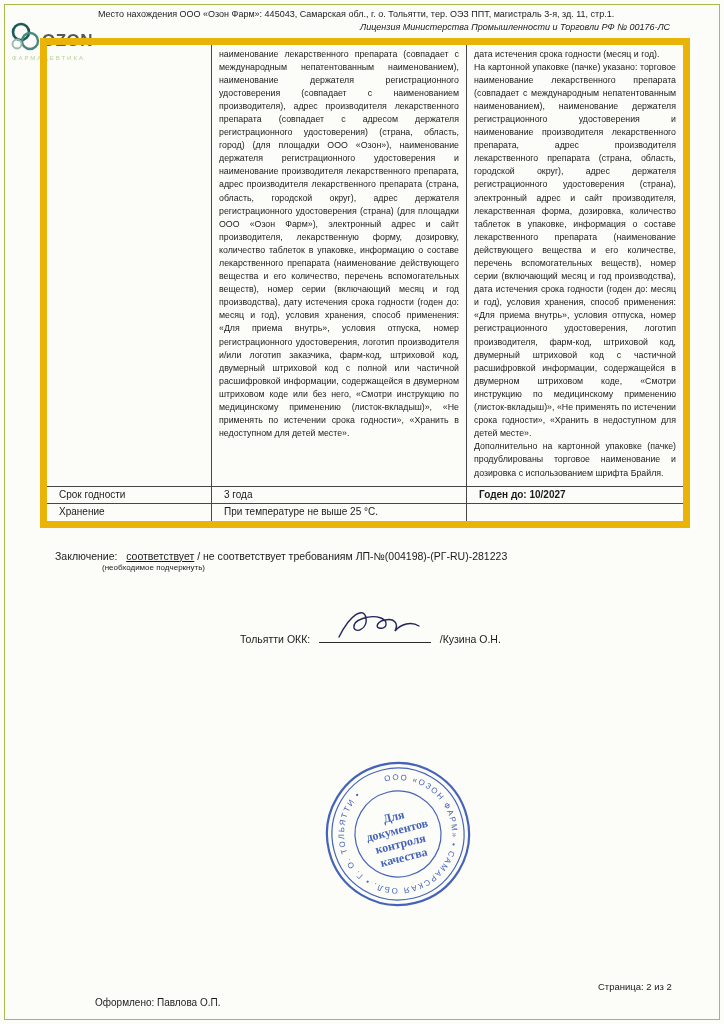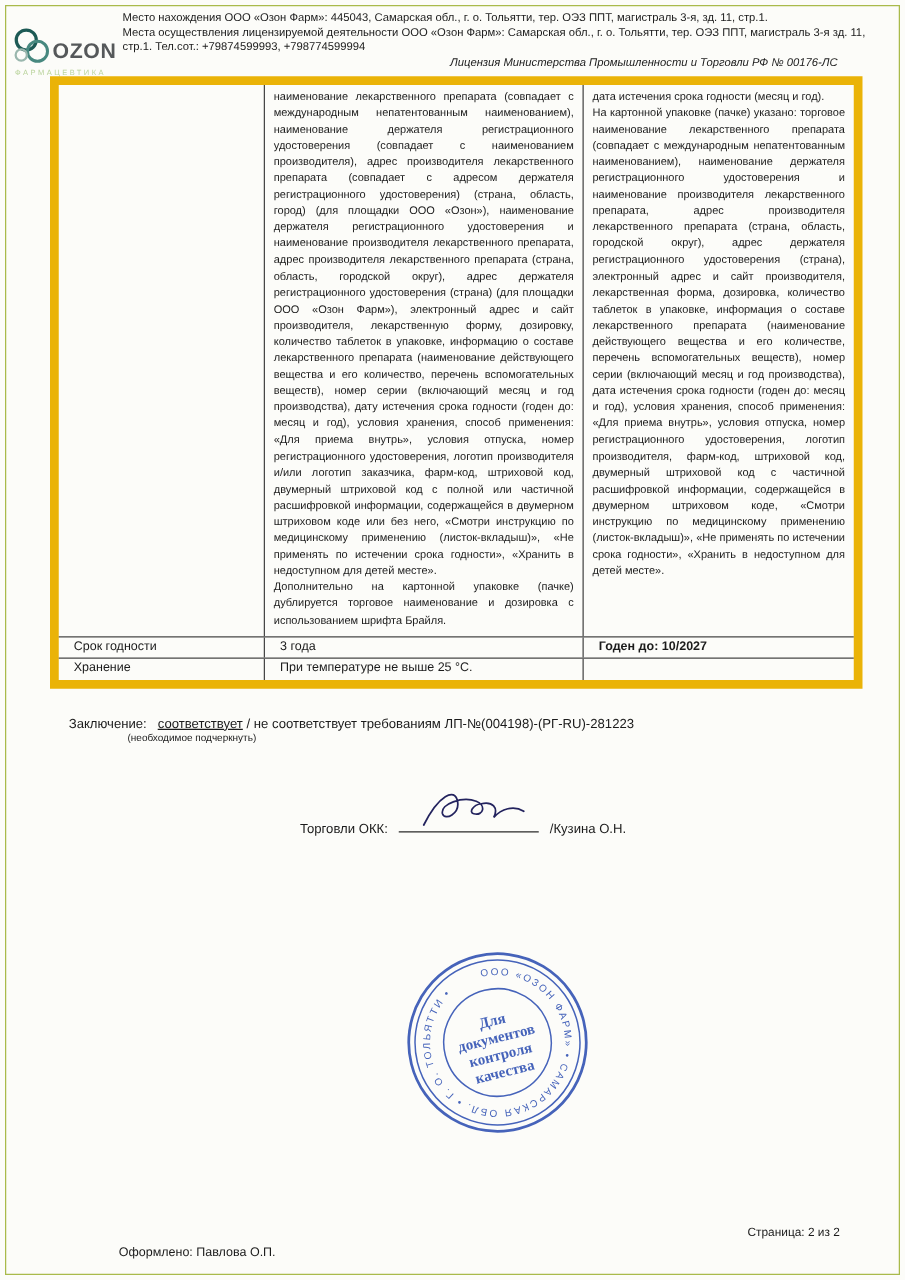--- a/index.html
+++ b/index.html
@@ -59,34 +59,33 @@
       <circle cx="7" cy="24" r="4.5" fill="none" stroke="#9ab7ae" stroke-width="1.8"></circle>
       <text x="32" y="26" font-size="17" font-weight="bold" fill="#55585a" letter-spacing="0.5">OZON</text>
     </svg>
     <div class="logo-sub">фармацевтика</div>
   </div>
 
   <div class="content">
 
     <div class="addresses">
       <div>Место нахождения ООО «Озон Фарм»: 445043, Самарская обл., г. о. Тольятти, тер. ОЭЗ ППТ, магистраль 3-я, зд. 11, стр.1.</div>
-      <div>Места осуществления лицензируемой деятельности ООО «Озон Фарм»: Самарская обл., г. о. Тольятти, тер. ОЭЗ ППТ, магистраль 3-я зд. 11, стр.1. Тел.сот.: +79874599993, +798774599994</div>
     </div>
     <div class="license">Лицензия  Министерства Промышленности и Торговли РФ  № 00176-ЛС</div>
 
     <div class="tbl">
       <div class="trow">
         <div class="cell"></div>
         <div class="cell">
           <p>наименование лекарственного препарата (совпадает с международным непатентованным наименованием), наименование держателя регистрационного удостоверения (совпадает с наименованием производителя), адрес производителя лекарственного препарата (совпадает с адресом держателя регистрационного удостоверения) (страна, область, город) (для площадки ООО «Озон»), наименование держателя регистрационного удостоверения и наименование производителя лекарственного препарата, адрес производителя лекарственного препарата (страна, область, городской округ), адрес держателя регистрационного удостоверения (страна) (для площадки ООО «Озон Фарм»), электронный адрес и сайт производителя, лекарственную форму, дозировку, количество таблеток в упаковке, информацию о составе лекарственного препарата (наименование действующего вещества и его количество, перечень вспомогательных веществ), номер серии (включающий месяц и год производства), дату истечения срока годности (годен до: месяц и год), условия хранения, способ применения: «Для приема внутрь», условия отпуска, номер регистрационного удостоверения, логотип производителя и/или логотип заказчика, фарм-код, штриховой код, двумерный штриховой код с полной или частичной расшифровкой информации, содержащейся в двумерном штриховом коде или без него, «Смотри инструкцию по медицинскому применению (листок-вкладыш)», «Не применять по истечении срока годности», «Хранить в недоступном для детей месте».</p>
-          <p>Дополнительно на картонной упаковке (пачке) дублируется торговое наименование и дозировка с использованием шрифта Брайля.</p>
         </div>
         <div class="cell">
           <p>дата истечения срока годности (месяц и год).</p>
           <p>На картонной упаковке (пачке) указано: торговое наименование лекарственного препарата (совпадает с международным непатентованным наименованием), наименование держателя регистрационного удостоверения и наименование производителя лекарственного препарата, адрес производителя лекарственного препарата (страна, область, городской округ), адрес держателя регистрационного удостоверения (страна), электронный адрес и сайт производителя, лекарственная форма, дозировка, количество таблеток в упаковке, информация о составе лекарственного препарата (наименование действующего вещества и его количестве, перечень вспомогательных веществ), номер серии (включающий месяц и год производства), дата истечения срока годности (годен до: месяц и год), условия хранения, способ применения: «Для приема внутрь», условия отпуска, номер регистрационного удостоверения, логотип производителя, фарм-код, штриховой код, двумерный штриховой код с частичной расшифровкой информации, содержащейся в двумерном штриховом коде, «Смотри инструкцию по медицинскому применению (листок-вкладыш)», «Не применять по истечении срока годности», «Хранить в недоступном для детей месте».</p>
+          <p>Дополнительно на картонной упаковке (пачке) продублированы торговое наименование и дозировка с использованием шрифта Брайля.</p>
         </div>
       </div>
       <div class="trow">
         <div class="cell sub-cell">Срок годности</div>
         <div class="cell sub-cell">3 года</div>
         <div class="cell sub-cell bold-ish">Годен до: 10/2027</div>
       </div>
       <div class="trow">
         <div class="cell sub-cell">Хранение</div>
         <div class="cell sub-cell">При температуре не выше 25 °С.</div>
@@ -96,21 +95,21 @@
 
     <div class="conclusion">
       <span class="lbl">Заключение:</span>
       <span>&nbsp;</span>
       <span class="und">соответствует</span>
       <span>/ не соответствует требованиям ЛП-№(004198)-(РГ-RU)-281223</span>
     </div>
     <div class="concl-note">(необходимое подчеркнуть)</div>
 
     <div class="sig-line">
-      <span>Торговли ОКК:</span>
+      <span>Тольятти ОКК:</span>
       <span>&nbsp;</span>
       <span class="sig-underline">
         <svg width="100" height="40" viewBox="0 0 100 40">
           <path d="M8 32 C 20 8, 33 2, 35 13 C 37 23, 25 29, 23 23 C 21 15, 39 9, 50 13 C 58 16, 56 25, 48 23 C 44 22, 47 16, 54 15 C 63 13, 68 18, 64 26 C 70 19, 80 16, 88 21" fill="none" stroke="#23235e" stroke-width="1.4" stroke-linecap="round"></path>
         </svg>
       </span>
       <span>&nbsp;</span>
       <span>/Кузина О.Н.</span>
     </div>
   </div>

